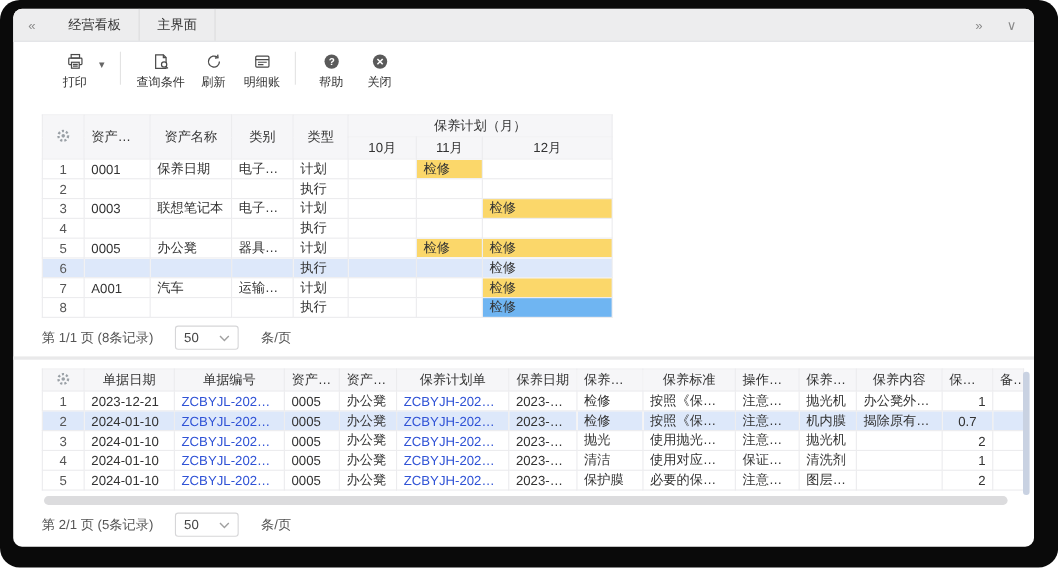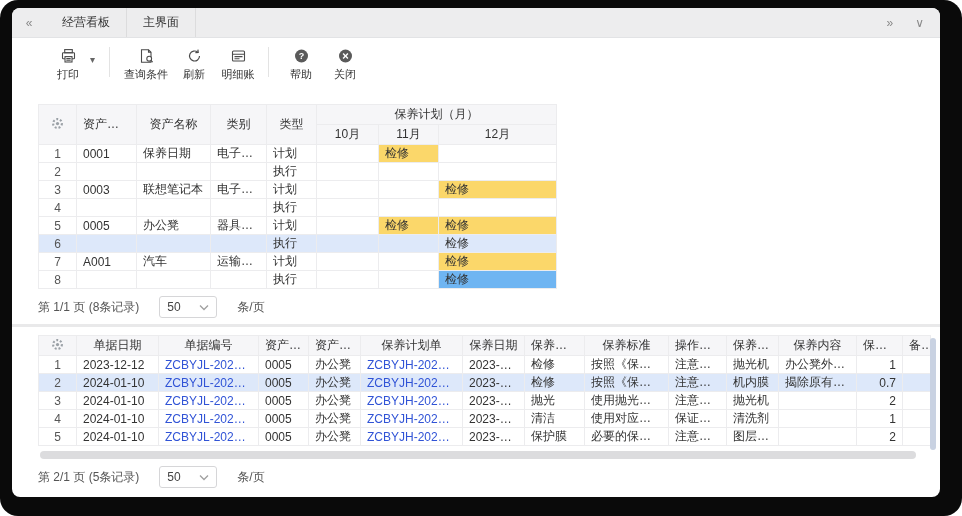--- a/index.html
+++ b/index.html
@@ -334,21 +334,21 @@
           <th>操作要点</th>
           <th>保养工具</th>
           <th>保养内容</th>
           <th>保养工时</th>
           <th>备注</th>
         </tr>
       </thead>
       <tbody id="order-tbody">
   <tr>
     <td class="c-num">1</td>
-    <td>2023-12-12</td>
+    <td>2023-12-21</td>
     <td class="link">ZCBYJL-2023-12-21-00002</td>
     <td>0005</td>
     <td>办公凳</td>
     <td class="link">ZCBYJH-2023-12-21-00003</td>
     <td>2023-12-01</td>
     <td>检修</td>
     <td>按照《保养执行手册》...</td>
     <td>注意资产检修...</td>
     <td>抛光机</td>
     <td>办公凳外观清洁</td>
@@ -362,21 +362,21 @@
     <td class="link">ZCBYJL-2024-01-10-00001</td>
     <td>0005</td>
     <td>办公凳</td>
     <td class="link">ZCBYJH-2023-12-21-00003</td>
     <td>2023-12-01</td>
     <td>检修</td>
     <td>按照《保养执行手册》...</td>
     <td>注意资产检修...</td>
     <td>机内膜</td>
     <td>揭除原有图层</td>
-    <td style="text-align:right">0.7</td>
+    <td style="text-align:center">0.7</td>
     <td></td>
   </tr>
 
   <tr>
     <td class="c-num">3</td>
     <td>2024-01-10</td>
     <td class="link">ZCBYJL-2024-01-10-00001</td>
     <td>0005</td>
     <td>办公凳</td>
     <td class="link">ZCBYJH-2023-12-21-00003</td>

